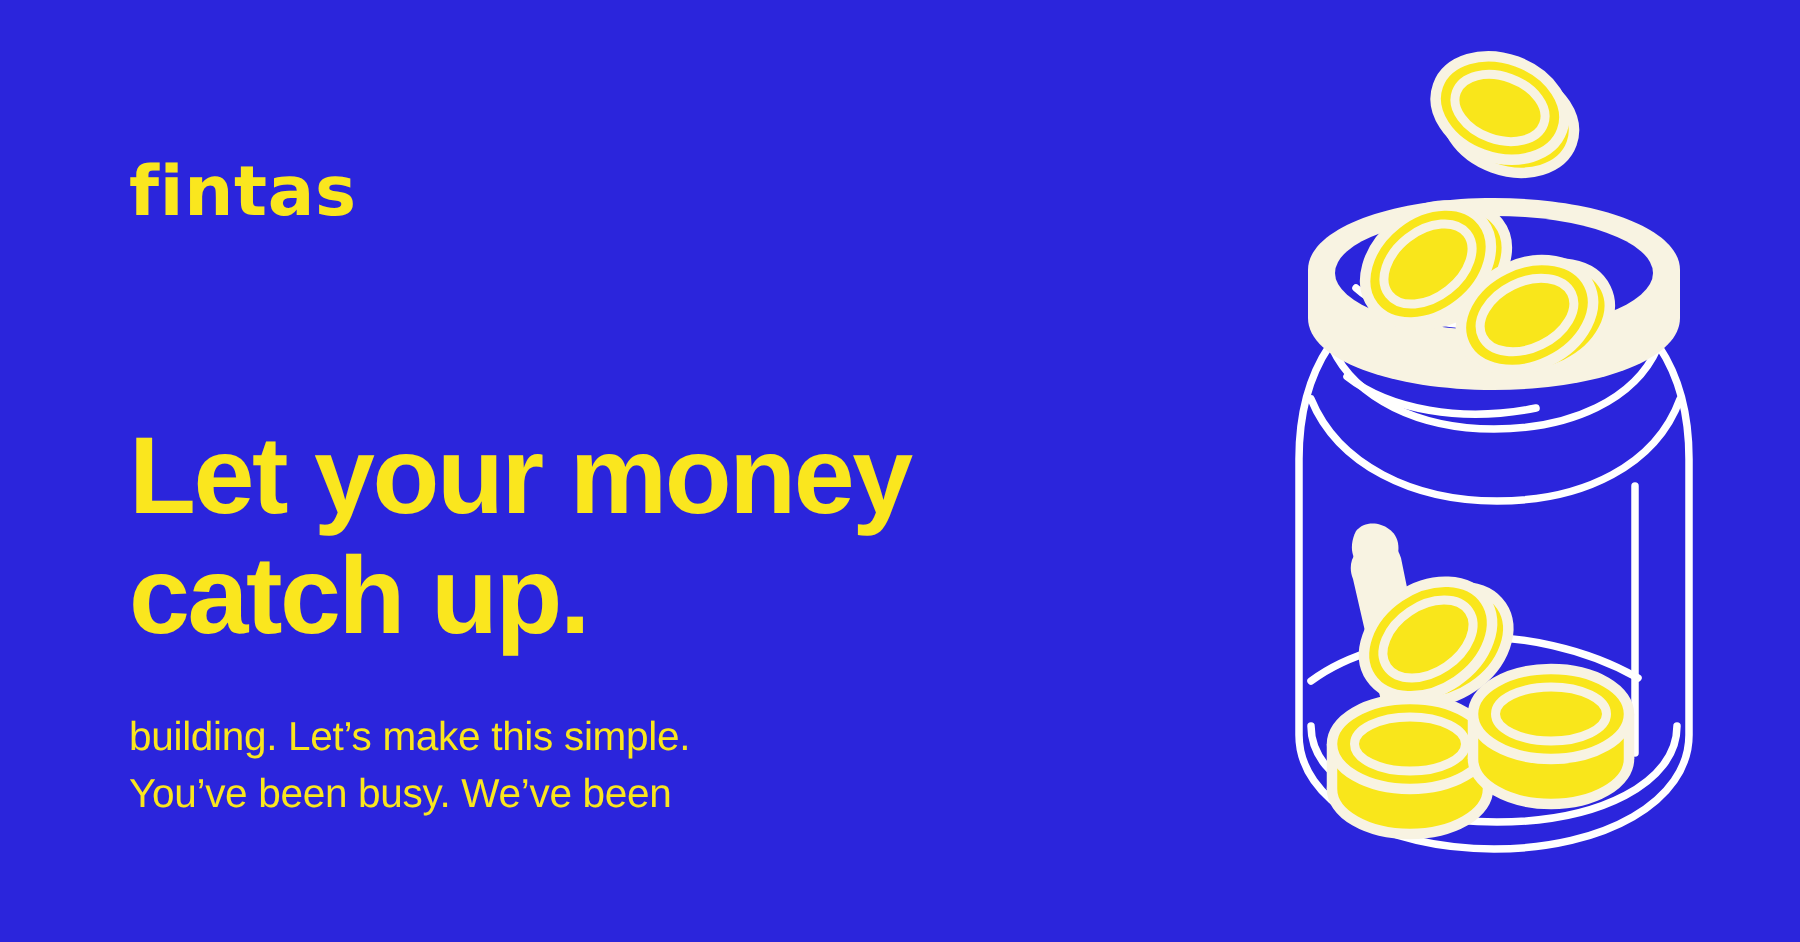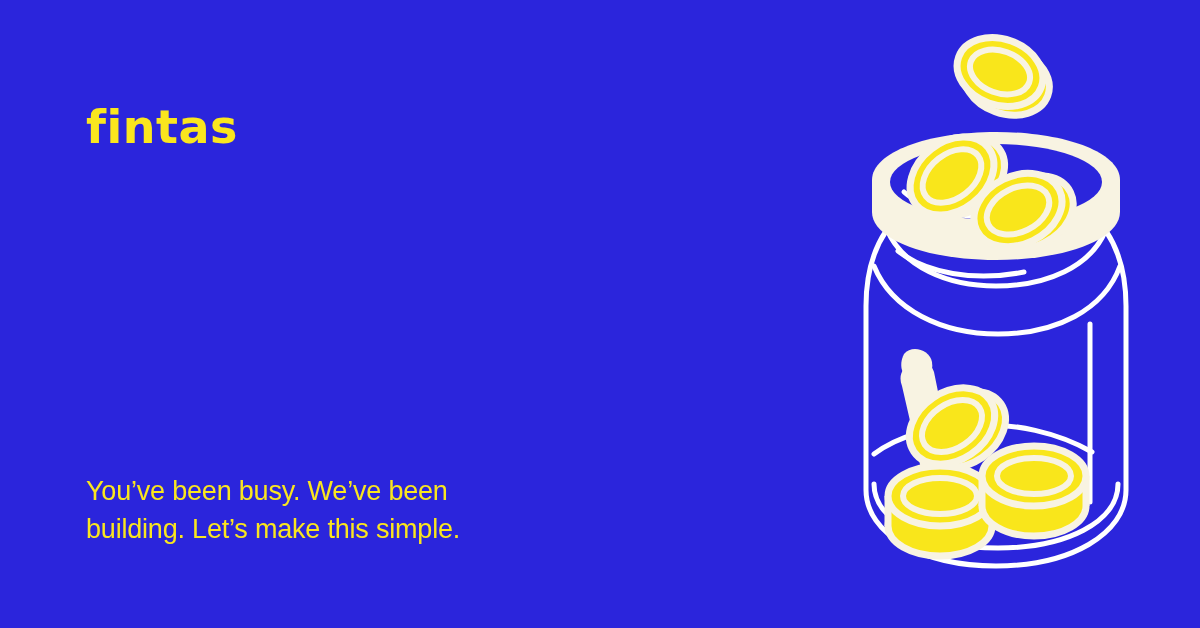--- a/index.html
+++ b/index.html
@@ -84,24 +84,28 @@
 </style>
 </head>
 <body>
 
 <div class="banner">
 
   <div class="content">
 
     <div class="logo">fintas</div>
 
+    <h1 class="headline">
+      <span class="hl-line">Let your money</span>
+      <span class="hl-line">catch up.</span>
+    </h1>
 
     <p class="subtitle">
+      <span class="sub-line">building. Let’s make this simple.</span>
       <span class="sub-line">You’ve been busy. We’ve been</span>
-      <span class="sub-line">building. Let’s make this simple.</span>
     </p>
 
   </div>
 
   <div class="illustration">
     <svg viewBox="0 0 300 600" xmlns="http://www.w3.org/2000/svg" aria-hidden="true">
       <defs>
 
         <g id="coin-face">
           <ellipse cx="0" cy="0" rx="46" ry="34" fill="#F9E61B" stroke="#F8F3E2" stroke-width="7"></ellipse>

